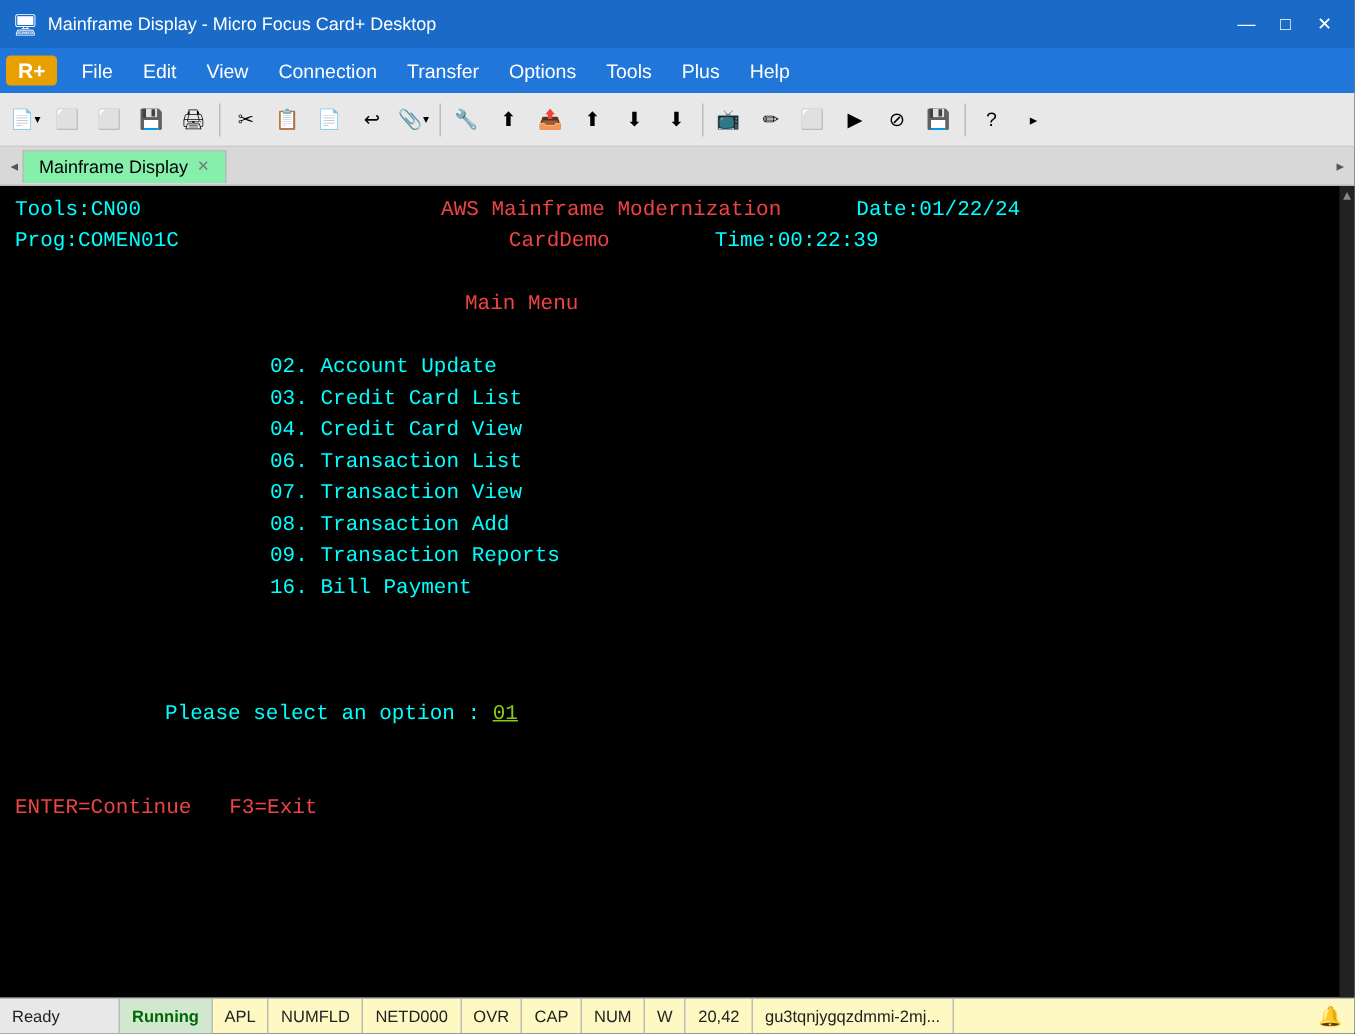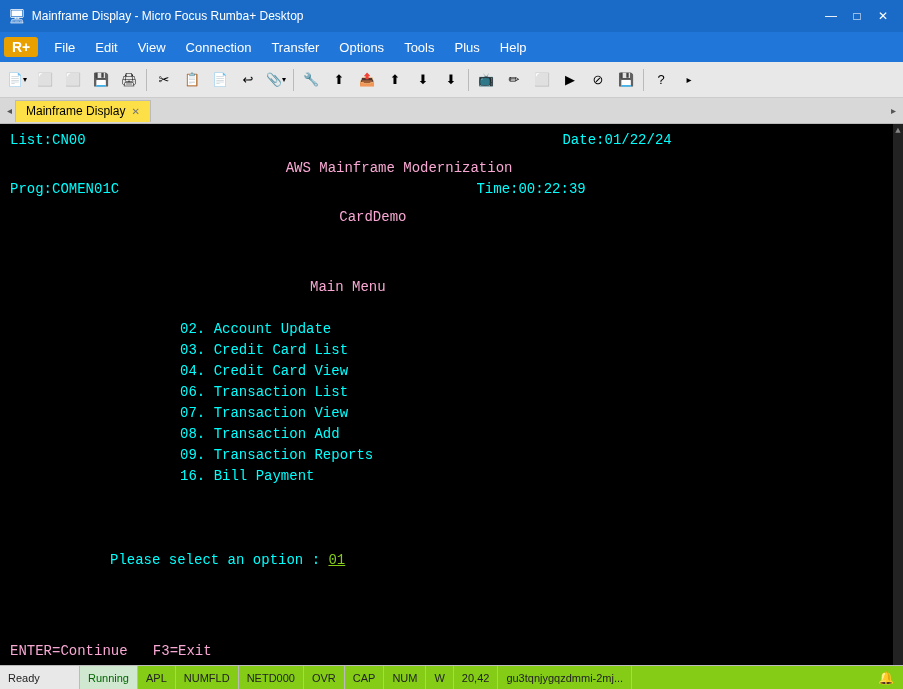--- a/index.html
+++ b/index.html
@@ -46,73 +46,73 @@
 
     
     #tab-bar {
       display: flex; align-items: center; background: #d8d8d8; height: 26px;
       border-bottom: 1px solid #bbb; padding: 0 4px;
     }
     .tab-scroll-btn {
       font-size: 10px; cursor: pointer; padding: 0 3px; color: #555;
     }
     .tab {
-      display: flex; align-items: center; background: #fde047; border: 1px solid #bbb;
+      display: flex; align-items: center; background: #86efac; border: 1px solid #bbb;
       border-bottom: none; padding: 2px 10px; font-size: 12px; cursor: pointer;
       height: 22px; gap: 6px;
     }
     .tab-close { font-size: 10px; color: #777; cursor: pointer; }
     #tab-right-scroll { margin-left: auto; font-size: 10px; color: #555; cursor: pointer; }
 
     
     #terminal-area {
       background: black; width: 903px;
       height: calc(689px - 32px - 30px - 36px - 26px - 24px);
       position: relative; overflow: hidden;
       font-family: 'Courier New', Courier, monospace;
     }
 
     
     .term-screen {
       position: absolute; top: 0; left: 0; right: 0; bottom: 0;
       padding: 6px 10px; font-size: 14px; line-height: 1.5;
     }
     .cyan { color: #00ffff; }
-    .yellow { color: #f9a8d4; margin-top: 28px; }
+    .yellow { color: #ef4444; }
 
     
     #status-bar {
-      display: flex; align-items: center; background: #84cc16; height: 24px;
+      display: flex; align-items: center; background: #fef9c3; height: 24px;
       border-top: 1px solid #bbb; font-size: 11px; color: #222;
     }
     .status-seg {
       padding: 0 8px; border-right: 1px solid #bbb; height: 100%;
       display: flex; align-items: center;
     }
     .status-seg.ready { background: #e8e8e8; min-width: 80px; }
-    .status-seg.running { background: #d0e8d0; color: #006600; }
+    .status-seg.running { background: #d0e8d0; color: #006600; font-weight: bold; }
     .status-bell { margin-left: auto; padding: 0 8px; font-size: 13px; cursor: pointer; }
 
     .term-row { display: flex; white-space: pre; }
     .spacer { display: inline-block; }
 
     .scrollbar-indicator {
       position: absolute; right: 0; top: 0; bottom: 0; width: 10px;
       background: #222; display: flex; flex-direction: column;
       align-items: center; justify-content: flex-start;
     }
     .scroll-arrow { color: #888; font-size: 9px; cursor: pointer; padding: 2px 0; }
   </style>
 </head>
 <body>
 
 <div id="title-bar">
   <div id="title-bar-left">
     <span id="app-icon">🖥</span>
-    <span>Mainframe Display - Micro Focus Rumba+ Desktop</span>
+    <span>Mainframe Display - Micro Focus Card+ Desktop</span>
   </div>
   <div id="title-bar-right">
     <button class="title-btn">—</button>
     <button class="title-btn">□</button>
     <button class="title-btn close">✕</button>
   </div>
 </div>
 
 <div id="menu-bar">
   <div class="rplus-logo">R+</div>
@@ -164,21 +164,21 @@
     <span>Mainframe Display</span>
     <span class="tab-close">✕</span>
   </div>
   <span id="tab-right-scroll" class="tab-scroll-btn">▸</span>
 </div>
 
 <div id="terminal-area">
   <div class="term-screen">
 
     <div class="term-row">
-      <span class="cyan">List:</span>
+      <span class="cyan">Tools:</span>
       <span class="cyan">CN00</span>
       <span class="spacer" style="display:inline-block;width:200px"></span>
       <span class="yellow">AWS Mainframe Modernization</span>
       <span class="spacer" style="display:inline-block;width:50px"></span>
       <span class="cyan">Date:</span>
       <span class="cyan">01/22/24</span>
     </div>
 
     <div class="term-row">
       <span class="cyan">Prog:</span>

